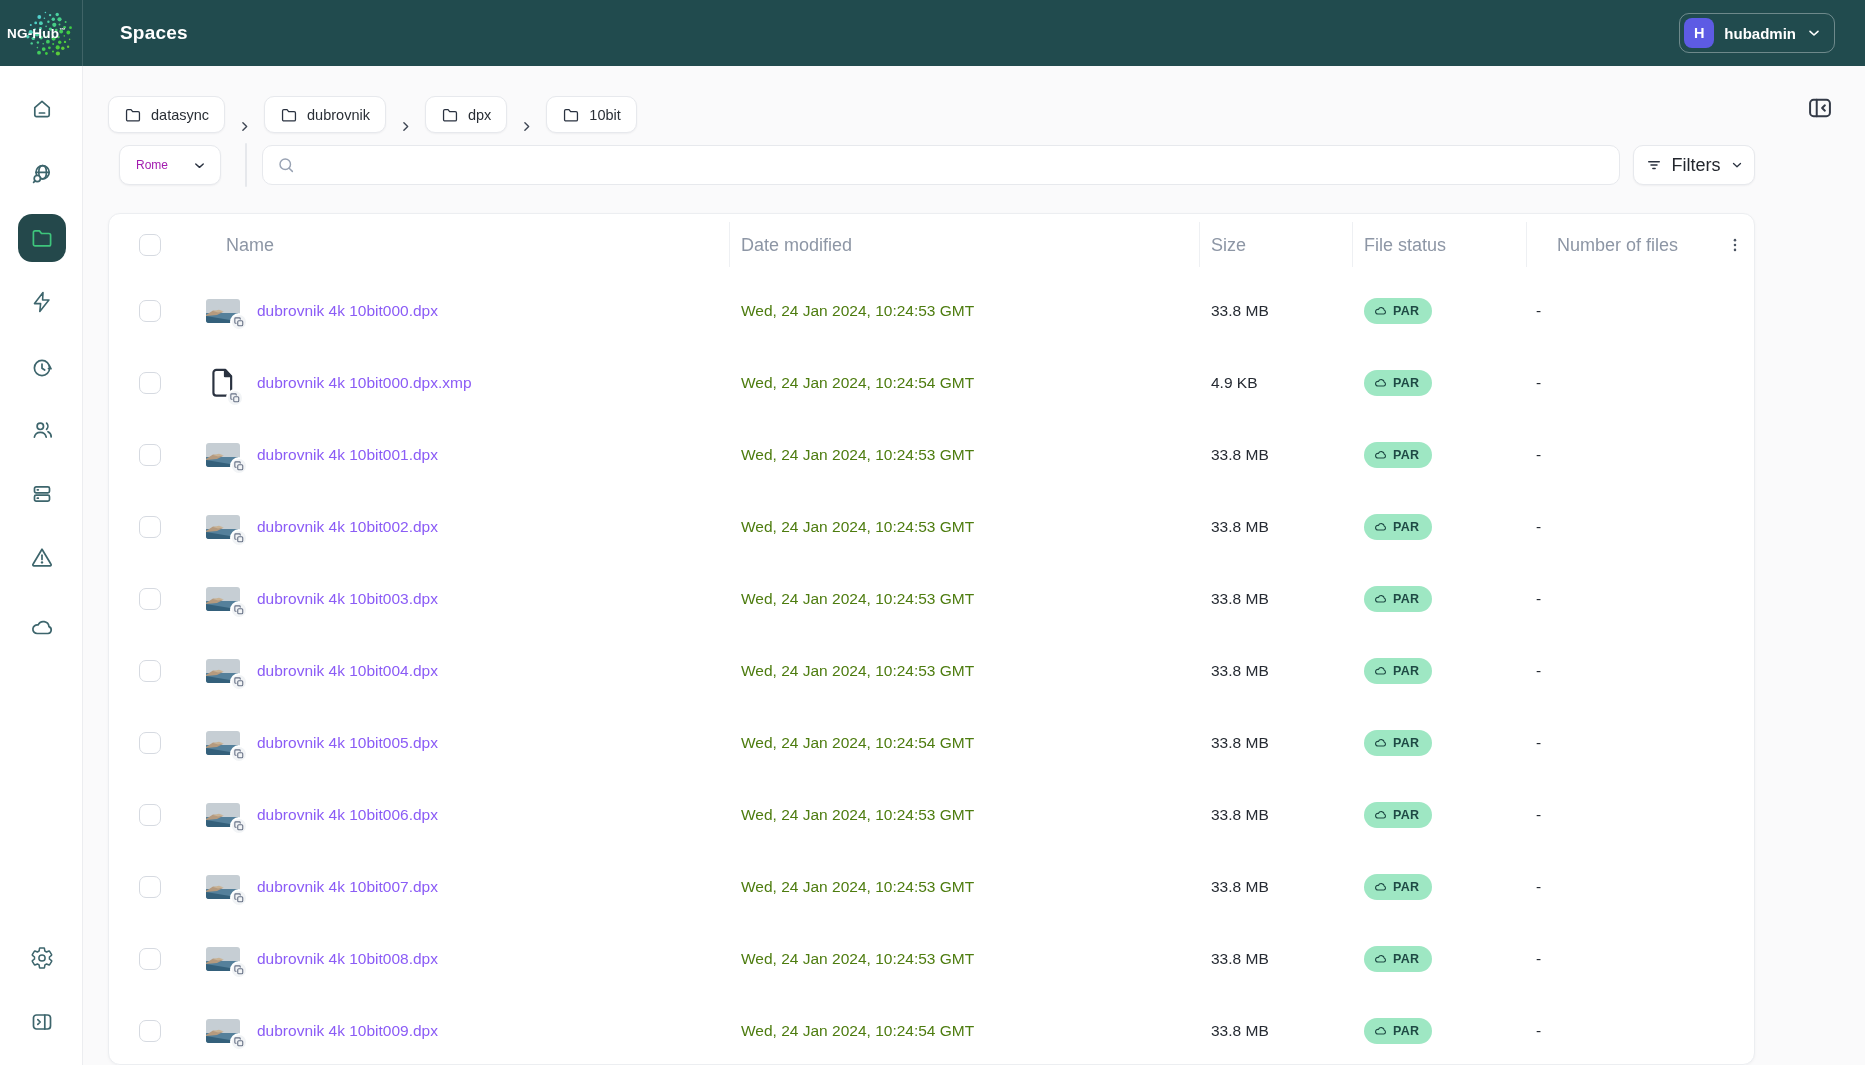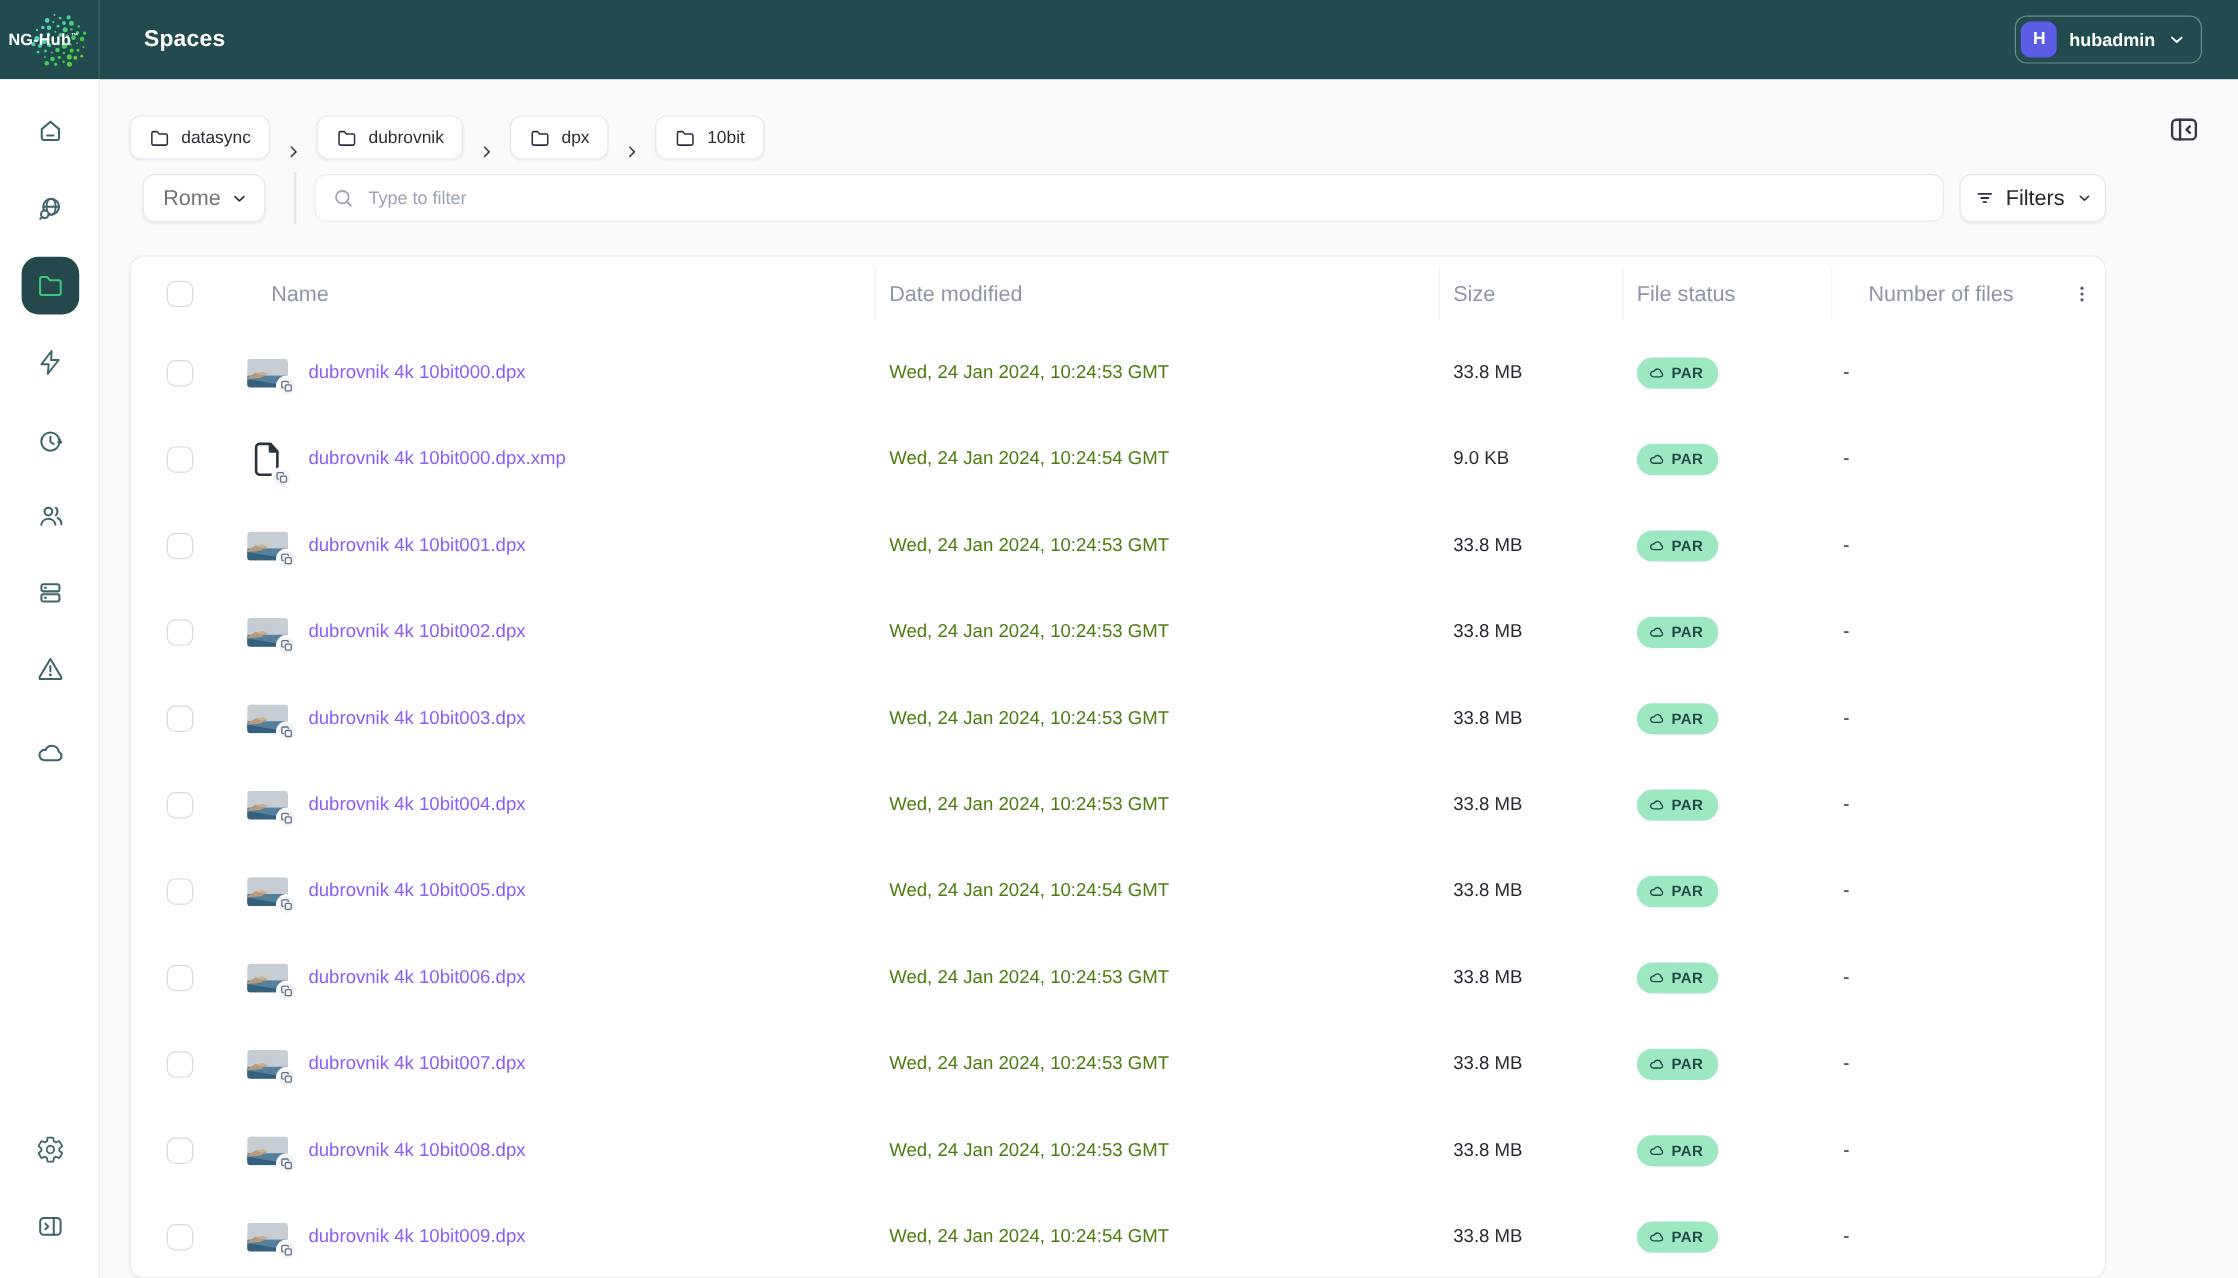--- a/index.html
+++ b/index.html
@@ -30,21 +30,21 @@
 
   
   .breadcrumb { position:absolute; left:108px; top:96px; display:flex; align-items:flex-end; }
   .crumb { display:flex; align-items:center; gap:9px; height:37px; padding:0 15px; background:#fff; border:1px solid #E7E9ED; border-radius:10px; box-shadow:0 1px 2px rgba(16,24,40,.05); font-size:14.5px; color:#2A2F36; cursor:pointer; white-space:nowrap; }
   .crumb .ficon { color:#2A3240; }
   .crumb-sep { margin:0 13px; color:#3F4754; display:flex; }
 
   .panel-toggle { position:absolute; left:1806px; top:94px; width:28px; height:28px; color:#333A47; cursor:pointer; }
 
   
-  .rome-btn { position:absolute; left:119px; top:145px; width:102px; height:40px; display:flex; align-items:center; justify-content:space-between; padding:0 13px 0 16px; background:#fff; border:1px solid #E7E9ED; border-radius:10px; box-shadow:0 1px 2px rgba(16,24,40,.05); font-size:18px; color:#737373; cursor:pointer; }
+  .rome-btn { position:absolute; left:119px; top:145px; width:102px; height:40px; display:flex; align-items:center; justify-content:space-between; padding:0 13px 0 16px; background:#fff; border:1px solid #E7E9ED; border-radius:10px; box-shadow:0 1px 2px rgba(16,24,40,.05); font-size:12px; color:#a21caf; cursor:pointer; }
   .rome-btn .chev, .filters-btn .chev { color:#2A3240; }
   .toolbar-divider { position:absolute; left:245px; top:143px; width:2px; height:44px; background:#E6E8EC; border-radius:2px; }
   .search-box { position:absolute; left:262px; top:145px; width:1358px; height:40px; background:#fff; border:1px solid #E7E9ED; border-radius:10px; display:flex; align-items:center; padding:0 14px; gap:10px; }
   .search-box .sicon { color:#98A2B3; }
   .search-box input { border:none; outline:none; flex:1; font-size:15px; font-family:inherit; color:#2A2F36; background:transparent; }
   .search-box input::placeholder { color:#9AA4B2; }
   .filters-btn { position:absolute; left:1633px; top:145px; width:122px; height:40px; background:#fff; border:1px solid #E7E9ED; border-radius:10px; box-shadow:0 1px 2px rgba(16,24,40,.05); display:flex; align-items:center; justify-content:center; gap:9px; font-size:18px; color:#23272E; cursor:pointer; }
 
   
   .card { position:absolute; left:108px; top:213px; width:1647px; height:852px; background:#fff; border:1px solid #ECEEF1; border-radius:12px; box-shadow:0 1px 3px rgba(16,24,40,.04); overflow:hidden; }
@@ -307,21 +307,20 @@
   </span>
 </div>
 <div class="toolbar-divider"></div>
 <div class="search-box">
   <span class="sicon">
     <svg width="18" height="18" viewBox="0 0 24 24" fill="none" stroke="currentColor" stroke-width="1.9" stroke-linecap="round">
         <circle cx="11" cy="11" r="7"></circle>
         <path d="M16.2 16.2L20.5 20.5"></path>
       </svg>
   </span>
-  <input type="text" placeholder="Type to filter" style="">
 </div>
 <div class="filters-btn">
   <span>
     <svg width="18" height="18" viewBox="0 0 24 24" fill="none" stroke="#2A3240" stroke-width="2" stroke-linecap="round">
         <path d="M5 7.5h14"></path>
         <path d="M8 12h8"></path>
         <path d="M10.5 16.5h3"></path>
       </svg>
   </span>
   <span>Filters</span>
@@ -392,21 +391,21 @@
           </svg>
           <span class="copy-badge">
             <svg width="10" height="10" viewBox="0 0 24 24" fill="none" stroke="currentColor" stroke-width="2.6" stroke-linecap="round" stroke-linejoin="round">
               <rect x="9" y="9" width="12" height="12" rx="2.5"></rect>
               <path d="M5 15H4a2 2 0 0 1-2-2V4a2 2 0 0 1 2-2h9a2 2 0 0 1 2 2v1"></path>
             </svg>
           </span>
         </span>
         <span class="cell c-name">dubrovnik 4k 10bit000.dpx.xmp</span>
         <span class="cell c-date">Wed, 24 Jan 2024, 10:24:54 GMT</span>
-        <span class="cell c-size">9.0 KB</span>
+        <span class="cell c-size">4.9 KB</span>
         <span class="badge">
           <span class="bicon">
             <svg width="13" height="13" viewBox="0 0 24 24" fill="none" stroke="currentColor" stroke-width="2.1" stroke-linecap="round" stroke-linejoin="round">
               <path d="M7.2 18.5a4.3 4.3 0 1 1 .9-8.5A5.7 5.7 0 0 1 19 11.6a3.6 3.6 0 0 1-1 6.9z"></path>
             </svg>
           </span>
           <span>PAR</span>
         </span>
         <span class="cell c-files">-</span>
       </div>

